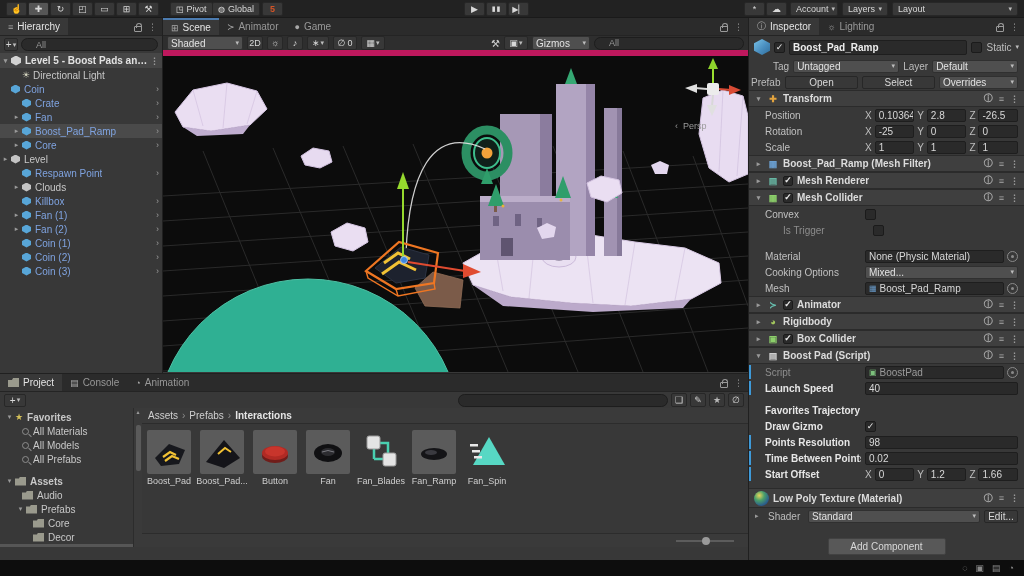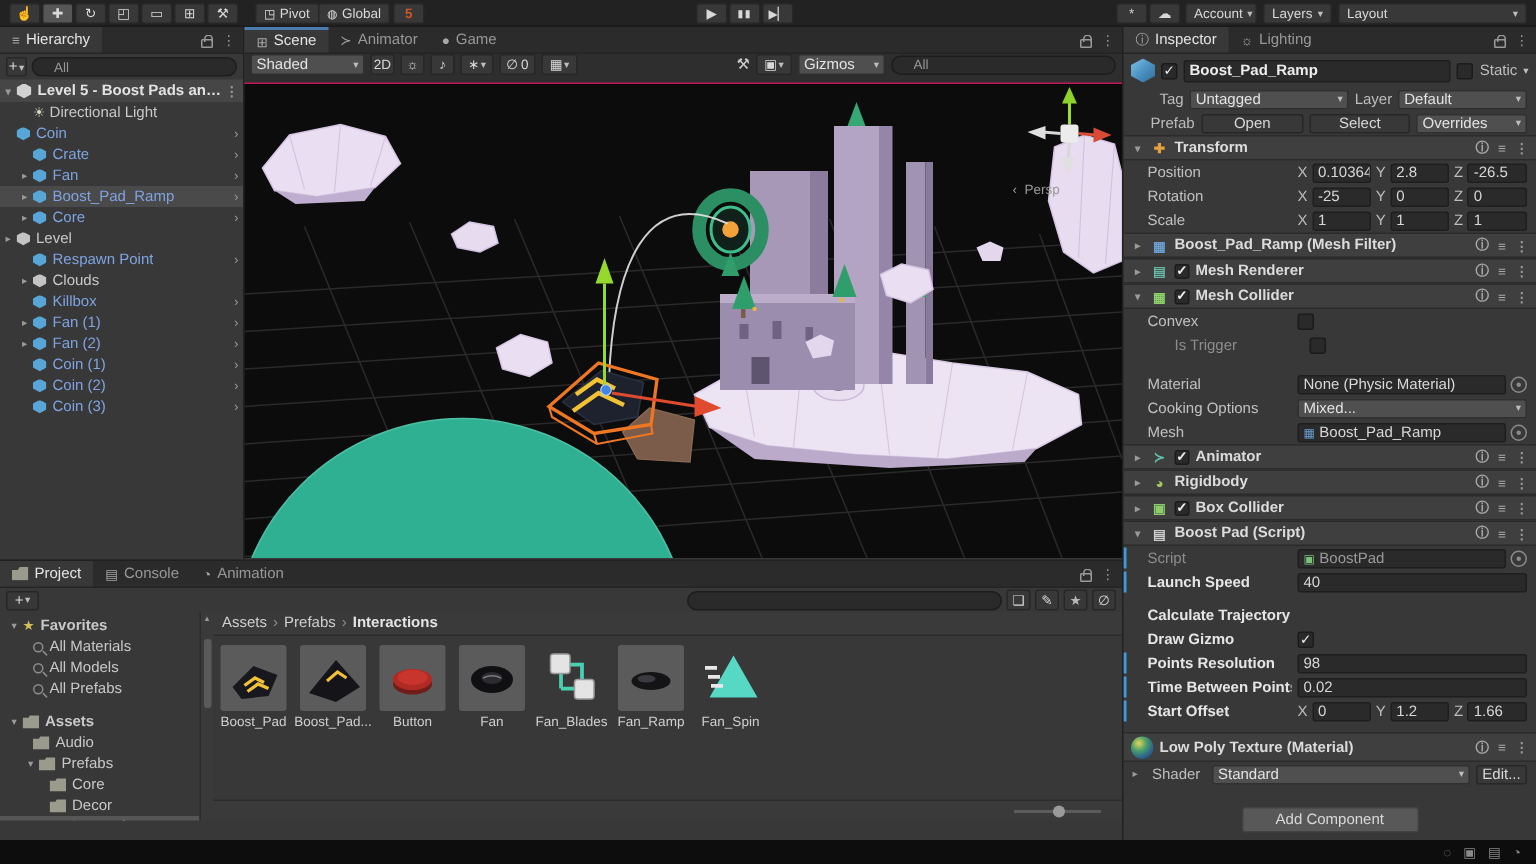--- a/index.html
+++ b/index.html
@@ -47,21 +47,21 @@
 .hrow .exp{width:11px;flex:none;text-align:center;color:#9a9a9a;font-size:7px;}
 .hrow .nav{margin-left:auto;color:#9a9a9a;font-size:9px;}
 .hex{width:9px;height:9px;flex:none;margin-right:4px;clip-path:polygon(50% 0,100% 27%,100% 73%,50% 100%,0 73%,0 27%);background:#58a6d8;}
 .hex.plain{background:#c4c4c4;}
 .hex.scene{background:#d2d2d2;width:10px;height:10px;}
 .hlabel{overflow:hidden;text-overflow:ellipsis;}
 .hlabel.blue{color:#7fa3e0;}
 .scenerow{background:#464646;height:15px;font-weight:bold;color:#e2e2e2;}
 
 
-.scenetools{height:20px;background:#2e2e2e;display:flex;align-items:flex-start;gap:4px;padding:0 4px;border-bottom:1px solid #be185d;}
+.scenetools{height:20px;background:#2e2e2e;display:flex;align-items:flex-start;gap:4px;padding:0 4px;border-bottom:6px solid #be185d;}
 .scenetools .drop{height:14px;}
 .sicon{width:16px;height:14px;font-size:9px;}
 .viewport{position:relative;width:585px;height:316px;background:#0c0c0c;overflow:hidden;}
 
 
 .ihead{height:22px;display:flex;align-items:center;gap:4px;padding:0 5px;}
 .cube3d{width:16px;height:16px;flex:none;clip-path:polygon(50% 0,100% 27%,100% 73%,50% 100%,0 73%,0 27%);background:linear-gradient(135deg,#79c2e8 0%,#4a8fc0 55%,#2f6e9c 100%);}
 .namefield{flex:1;font-weight:bold;color:#ececec;height:15px;}
 .irow{position:relative;height:16px;display:flex;align-items:center;gap:4px;padding:0 6px 0 16px;}
 .ilabel{width:96px;flex:none;color:#c0c0c0;overflow:hidden;white-space:nowrap;}
@@ -509,21 +509,21 @@
       <div class="drop" style="width:106px">
           <span>Untagged</span>
           <span class="caret">▾</span>
         </div>
       <span style="color:#bdbdbd">Layer</span>
       <div class="drop" style="flex:1">
           <span>Default</span>
           <span class="caret">▾</span>
         </div>
     </div>
-    <div class="irow" style="padding-left:18px">
+    <div class="irow" style="padding-left:2px">
       <span style="color:#bdbdbd;width:30px">Prefab</span>
       <div class="btn" style="flex:1;height:13px">
           <span>Open</span>
         </div>
       <div class="btn" style="flex:1;height:13px">
           <span>Select</span>
         </div>
       <div class="drop" style="flex:1">
           <span>Overrides</span>
           <span class="caret">▾</span>
@@ -722,21 +722,21 @@
     <div class="irow ov">
         <span class="ilabel boldlbl">Launch Speed</span>
         <div class="ival">
           <div class="field" style="flex:1">
             <span>40</span>
           </div>
         </div>
       </div>
     <div style="height:6px"></div>
     <div class="irow">
-        <span class="boldlbl">Calculate Trajectory</span>
+        <span class="boldlbl">Favorites Trajectory</span>
       </div>
     <div class="irow">
         <span class="ilabel boldlbl">Draw Gizmo</span>
         <div class="ival">
           <span class="chk">✓</span>
         </div>
       </div>
     <div class="irow ov">
         <span class="ilabel boldlbl">Points Resolution</span>
         <div class="ival">

